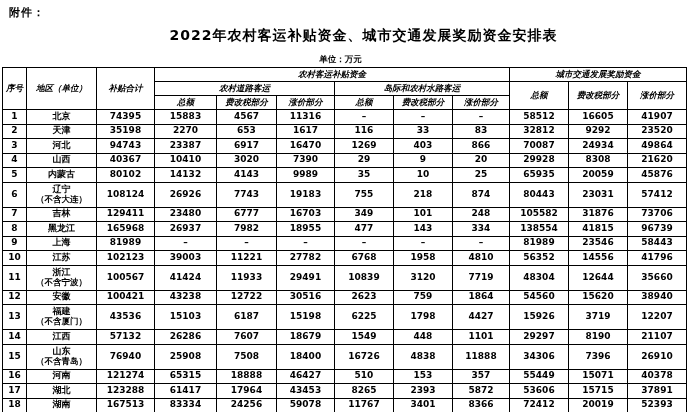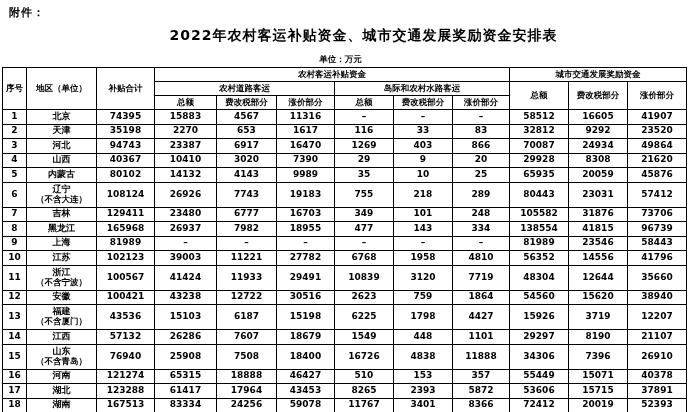--- a/index.html
+++ b/index.html
@@ -8,21 +8,21 @@
     font-family:"DejaVu Sans","Liberation Sans",sans-serif;color:#000;
   }
   .attachment{position:absolute;top:5px;left:9px;font-size:11px;font-weight:bold;letter-spacing:1px;}
   .title{margin-top:27px;text-align:center;font-size:14px;font-weight:bold;letter-spacing:1px;padding-left:38px;}
   .unit{width:681px;text-align:center;font-size:8.5px;font-weight:bold;margin-top:9px;}
   table{border-collapse:collapse;table-layout:fixed;width:674px;margin:1px auto 0 auto;}
   th,td{
     border:1px solid #000;text-align:center;vertical-align:middle;
     font-weight:bold;padding:0;overflow:hidden;white-space:nowrap;
   }
-  th{font-size:8.5px;height:13px;line-height:1.15;}
+  th{font-size:8.5px;height:13px;line-height:1.15;font-style:italic;}
   td{font-size:9px;height:13.5px;line-height:1.1;}
   tr.tall td{height:24px;}
   td .r2{font-size:8.5px;}
 </style>
 </head>
 <body>
 
 <div class="attachment">附件：</div>
 <div class="title">2022年农村客运补贴资金、城市交通发展奖励资金安排表</div>
 <div class="unit">单位：万元</div>
@@ -152,21 +152,21 @@
         <td>
           <div>辽宁</div>
           <div class="r2">（不含大连）</div>
         </td>
         <td>108124</td>
         <td>26926</td>
         <td>7743</td>
         <td>19183</td>
         <td>755</td>
         <td>218</td>
-        <td>289</td>
+        <td>874</td>
         <td>80443</td>
         <td>23031</td>
         <td>57412</td>
       </tr>
       <tr>
         <td>7</td>
         <td>
           <div>吉林</div>
         </td>
         <td>129411</td>

